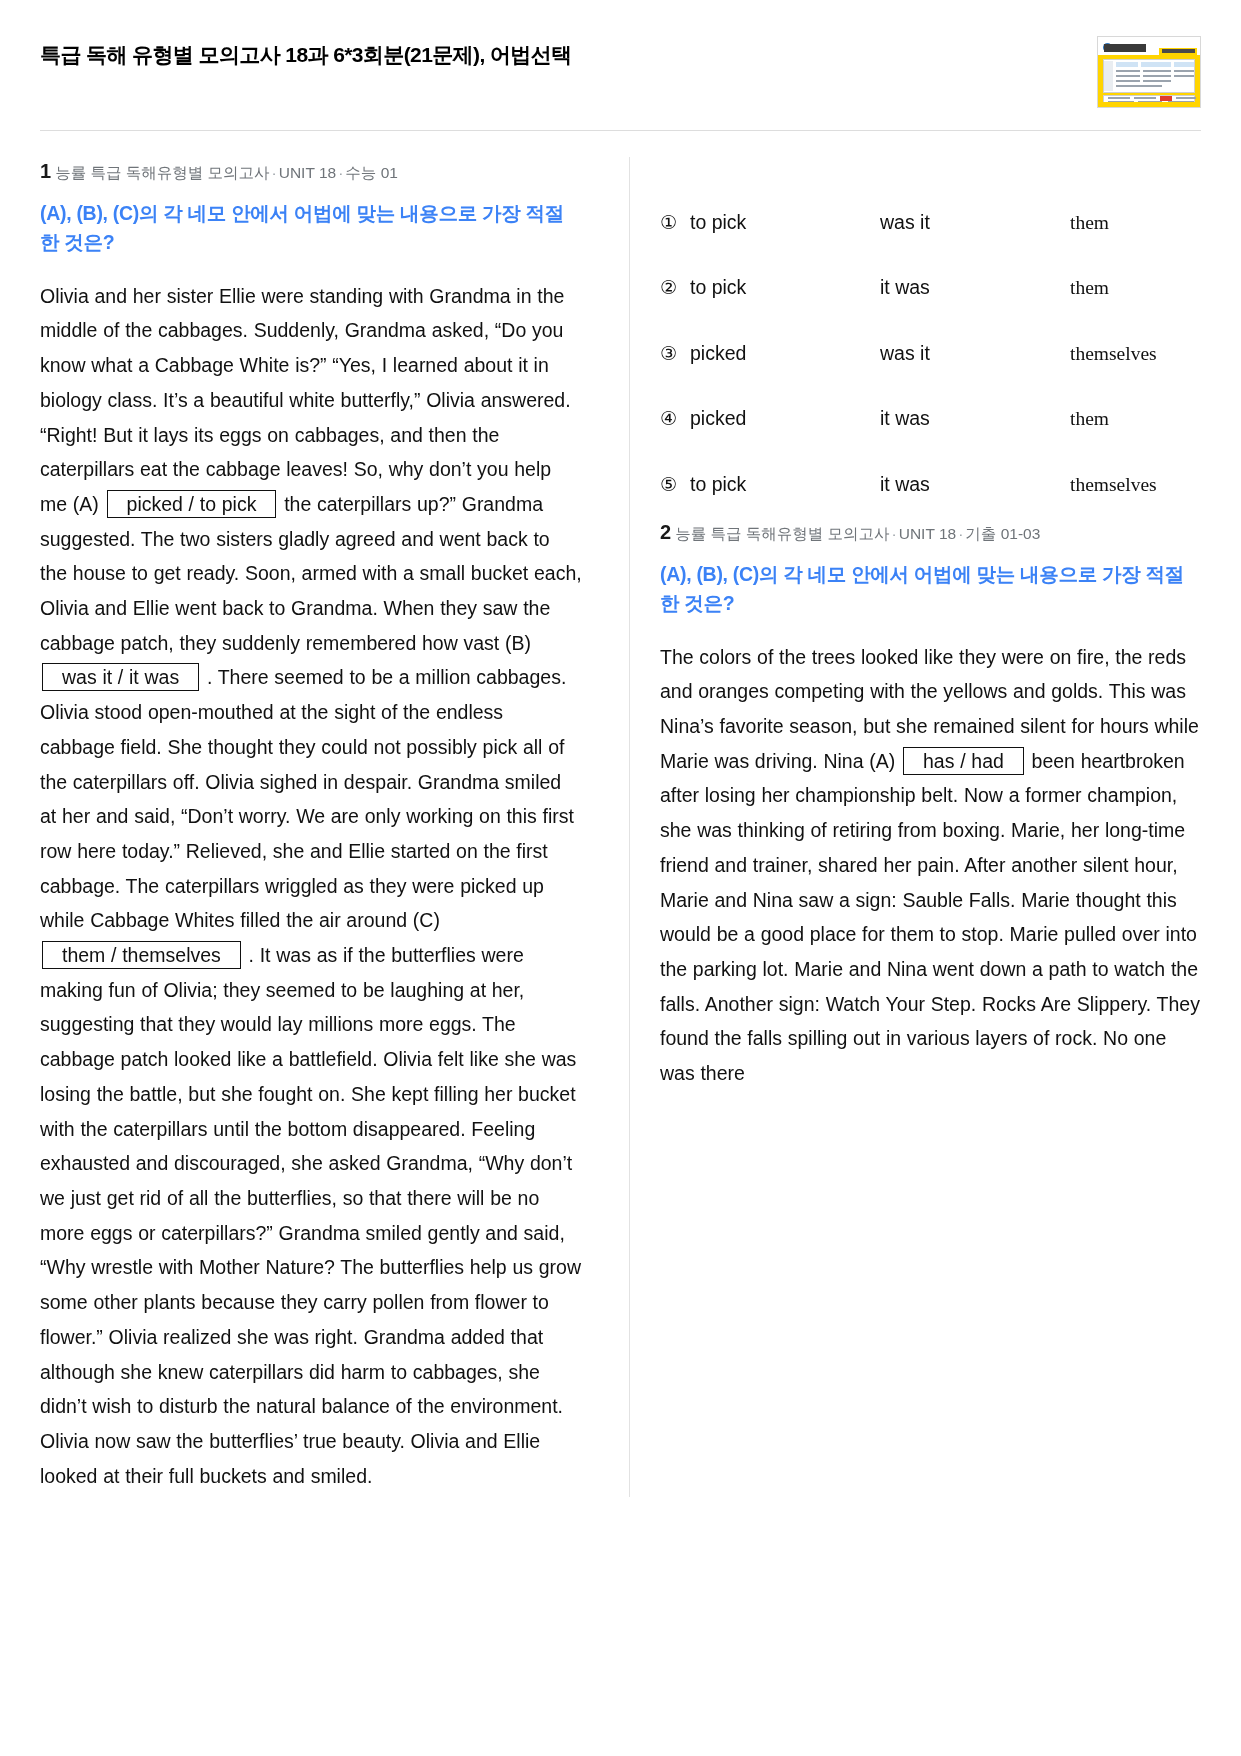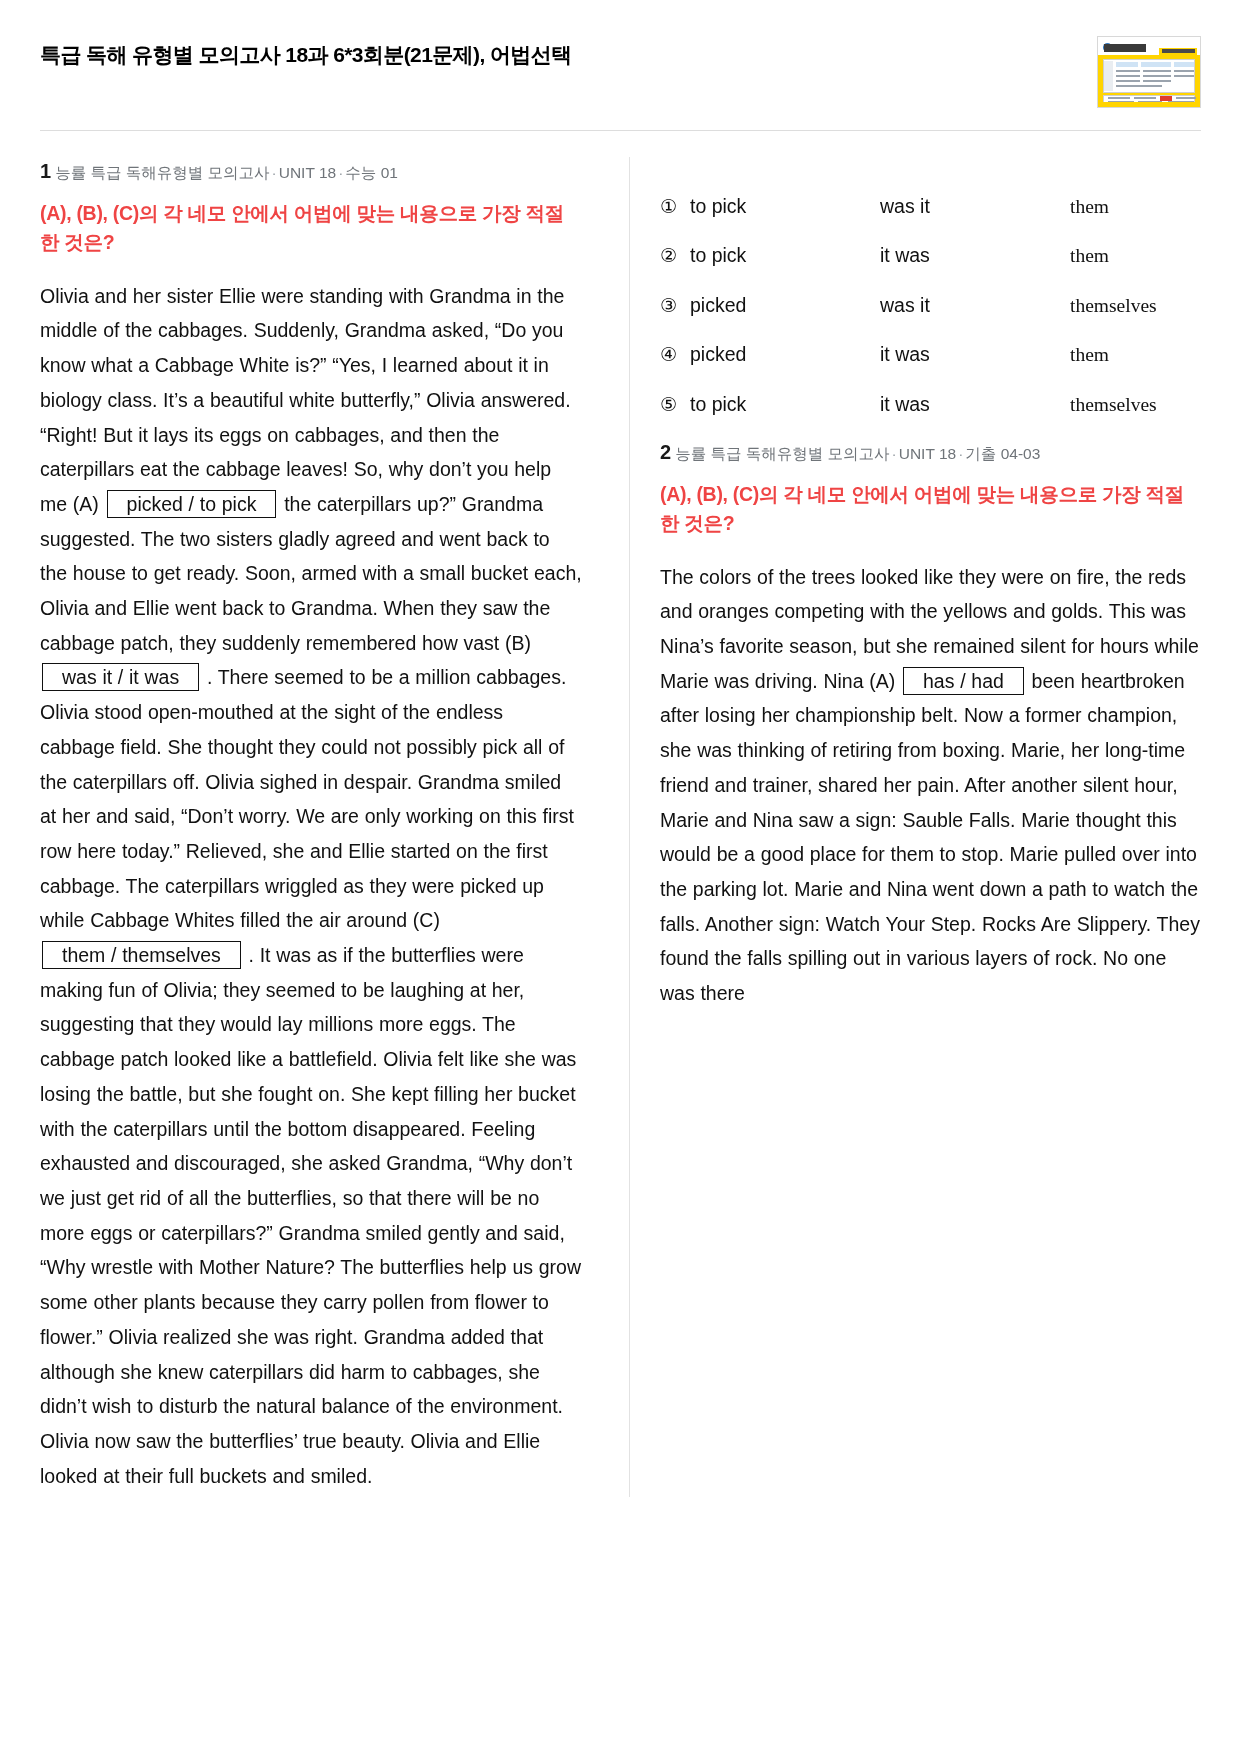--- a/index.html
+++ b/index.html
@@ -163,21 +163,21 @@
     font-size: 20px;
     font-weight: 700;
     color: #1a1a1a;
     margin-right: 4px;
   }
   .q-meta-sep { color: #9aa0a6; padding: 0 2px; }
 
   .q-prompt {
     font-size: 19.5px;
     font-weight: 700;
-    color: #ef4444;
+    color: #3b82f6;
     line-height: 1.48;
     letter-spacing: -0.3px;
     margin: 0 0 22px 0;
   }
 
   .passage {
     font-size: 19.5px;
     line-height: 1.78;
     color: #111111;
     margin: 0;
@@ -211,21 +211,21 @@
     line-height: 1.6;
     margin-bottom: 18px;
     color: #111111;
   }
   .option-marker {
     flex: 0 0 auto;
     width: 30px;
     font-size: 19px;
   }
   .option-a { flex: 0 0 auto; width: 190px; }
-  .option-b { flex: 0 0 auto; width: 190px; }
+  .option-b { flex: 0 0 auto; width: 190px; margin-top: 16px; }
   .option-c { flex: 1 1 auto; font-family: Liberation Serif, serif; }
 </style>
 </head>
 <body>
 
 <div class="page">
 
   <div class="doc-header">
     <h1 class="doc-title">특급 독해 유형별 모의고사 18과 6*3회분(21문제), 어법선택</h1>
 
@@ -311,21 +311,21 @@
           <li class="option-row">
             <span class="option-marker">⑤</span>
             <span class="option-a">to pick</span>
             <span class="option-b">it was</span>
             <span class="option-c">themselves</span>
           </li>
         </ul>
 
       <div class="q-block">
         <div class="q-meta">
-          <span class="q-num">2</span><span>능률 특급 독해유형별 모의고사</span><span class="q-meta-sep">·</span><span>UNIT 18</span><span class="q-meta-sep">·</span><span>기출 04-03</span>
+          <span class="q-num">2</span><span>능률 특급 독해유형별 모의고사</span><span class="q-meta-sep">·</span><span>UNIT 18</span><span class="q-meta-sep">·</span><span>기출 01-03</span>
         </div>
 
         <p class="q-prompt">(A), (B), (C)의 각 네모 안에서 어법에 맞는 내용으로 가장 적절한 것은?</p>
 
         <p class="passage"><span>The colors of the trees looked like they were on fire, the reds and oranges competing with the yellows and golds. This was Nina’s favorite season, but she remained silent for hours while Marie was driving. Nina (A)</span> <span class="choice-box nowrap">has / had</span> <span>been heartbroken after losing her championship belt. Now a former champion, she was thinking of retiring from boxing. Marie, her long-time friend and trainer, shared her pain. After another silent hour, Marie and Nina saw a sign: Sauble Falls. Marie thought this would be a good place for them to stop. Marie pulled over into the parking lot. Marie and Nina went down a path to watch the falls. Another sign: Watch Your Step. Rocks Are Slippery. They found the falls spilling out in various layers of rock. No one was there</span></p>
       </div>
 
     </div>
 
   </div>

